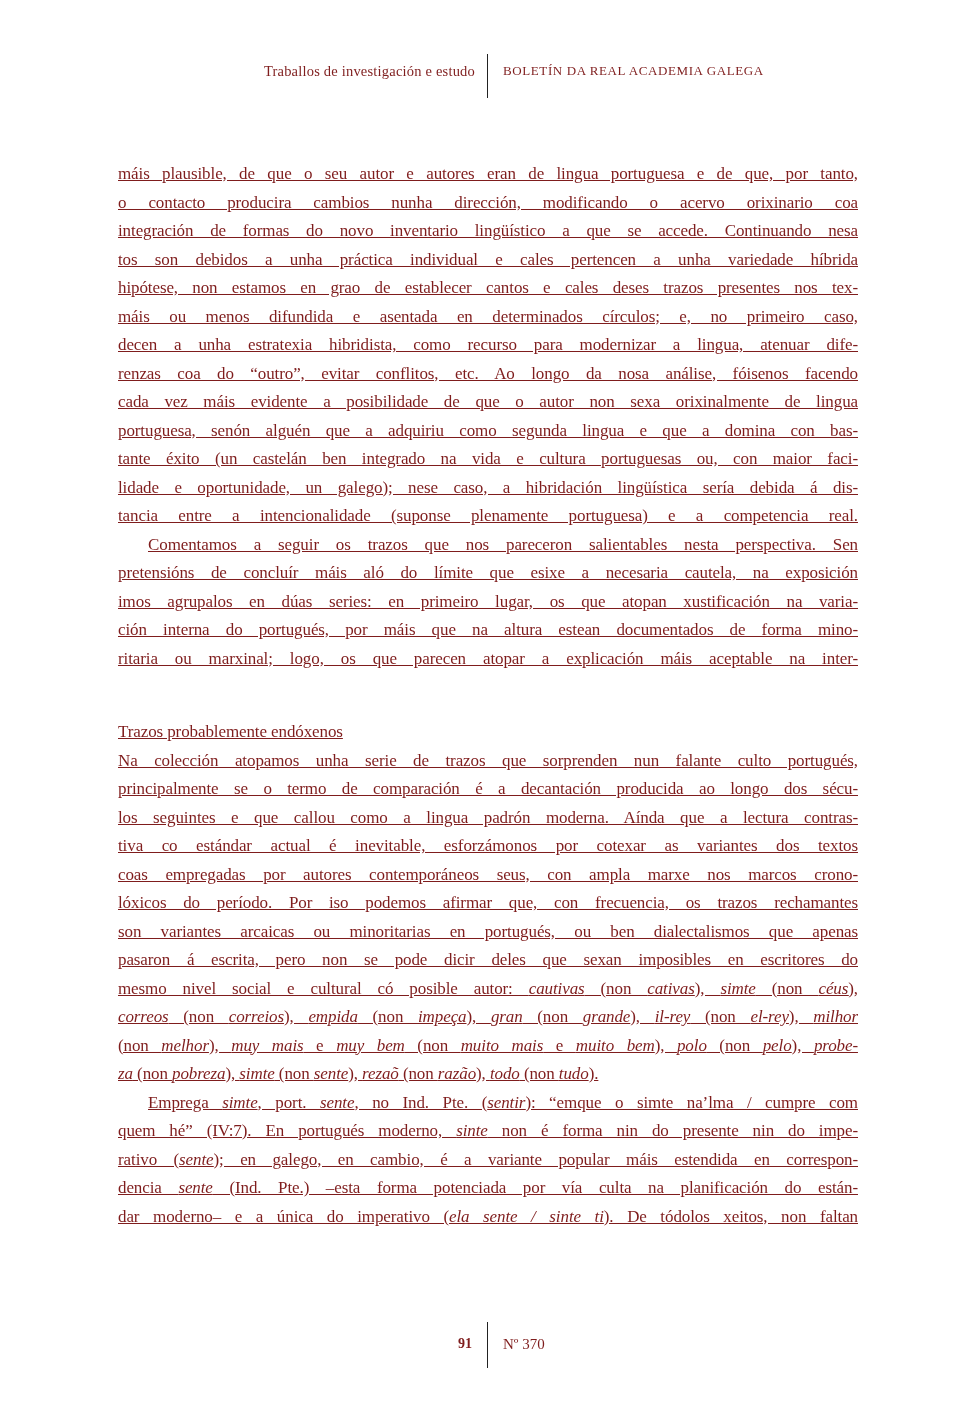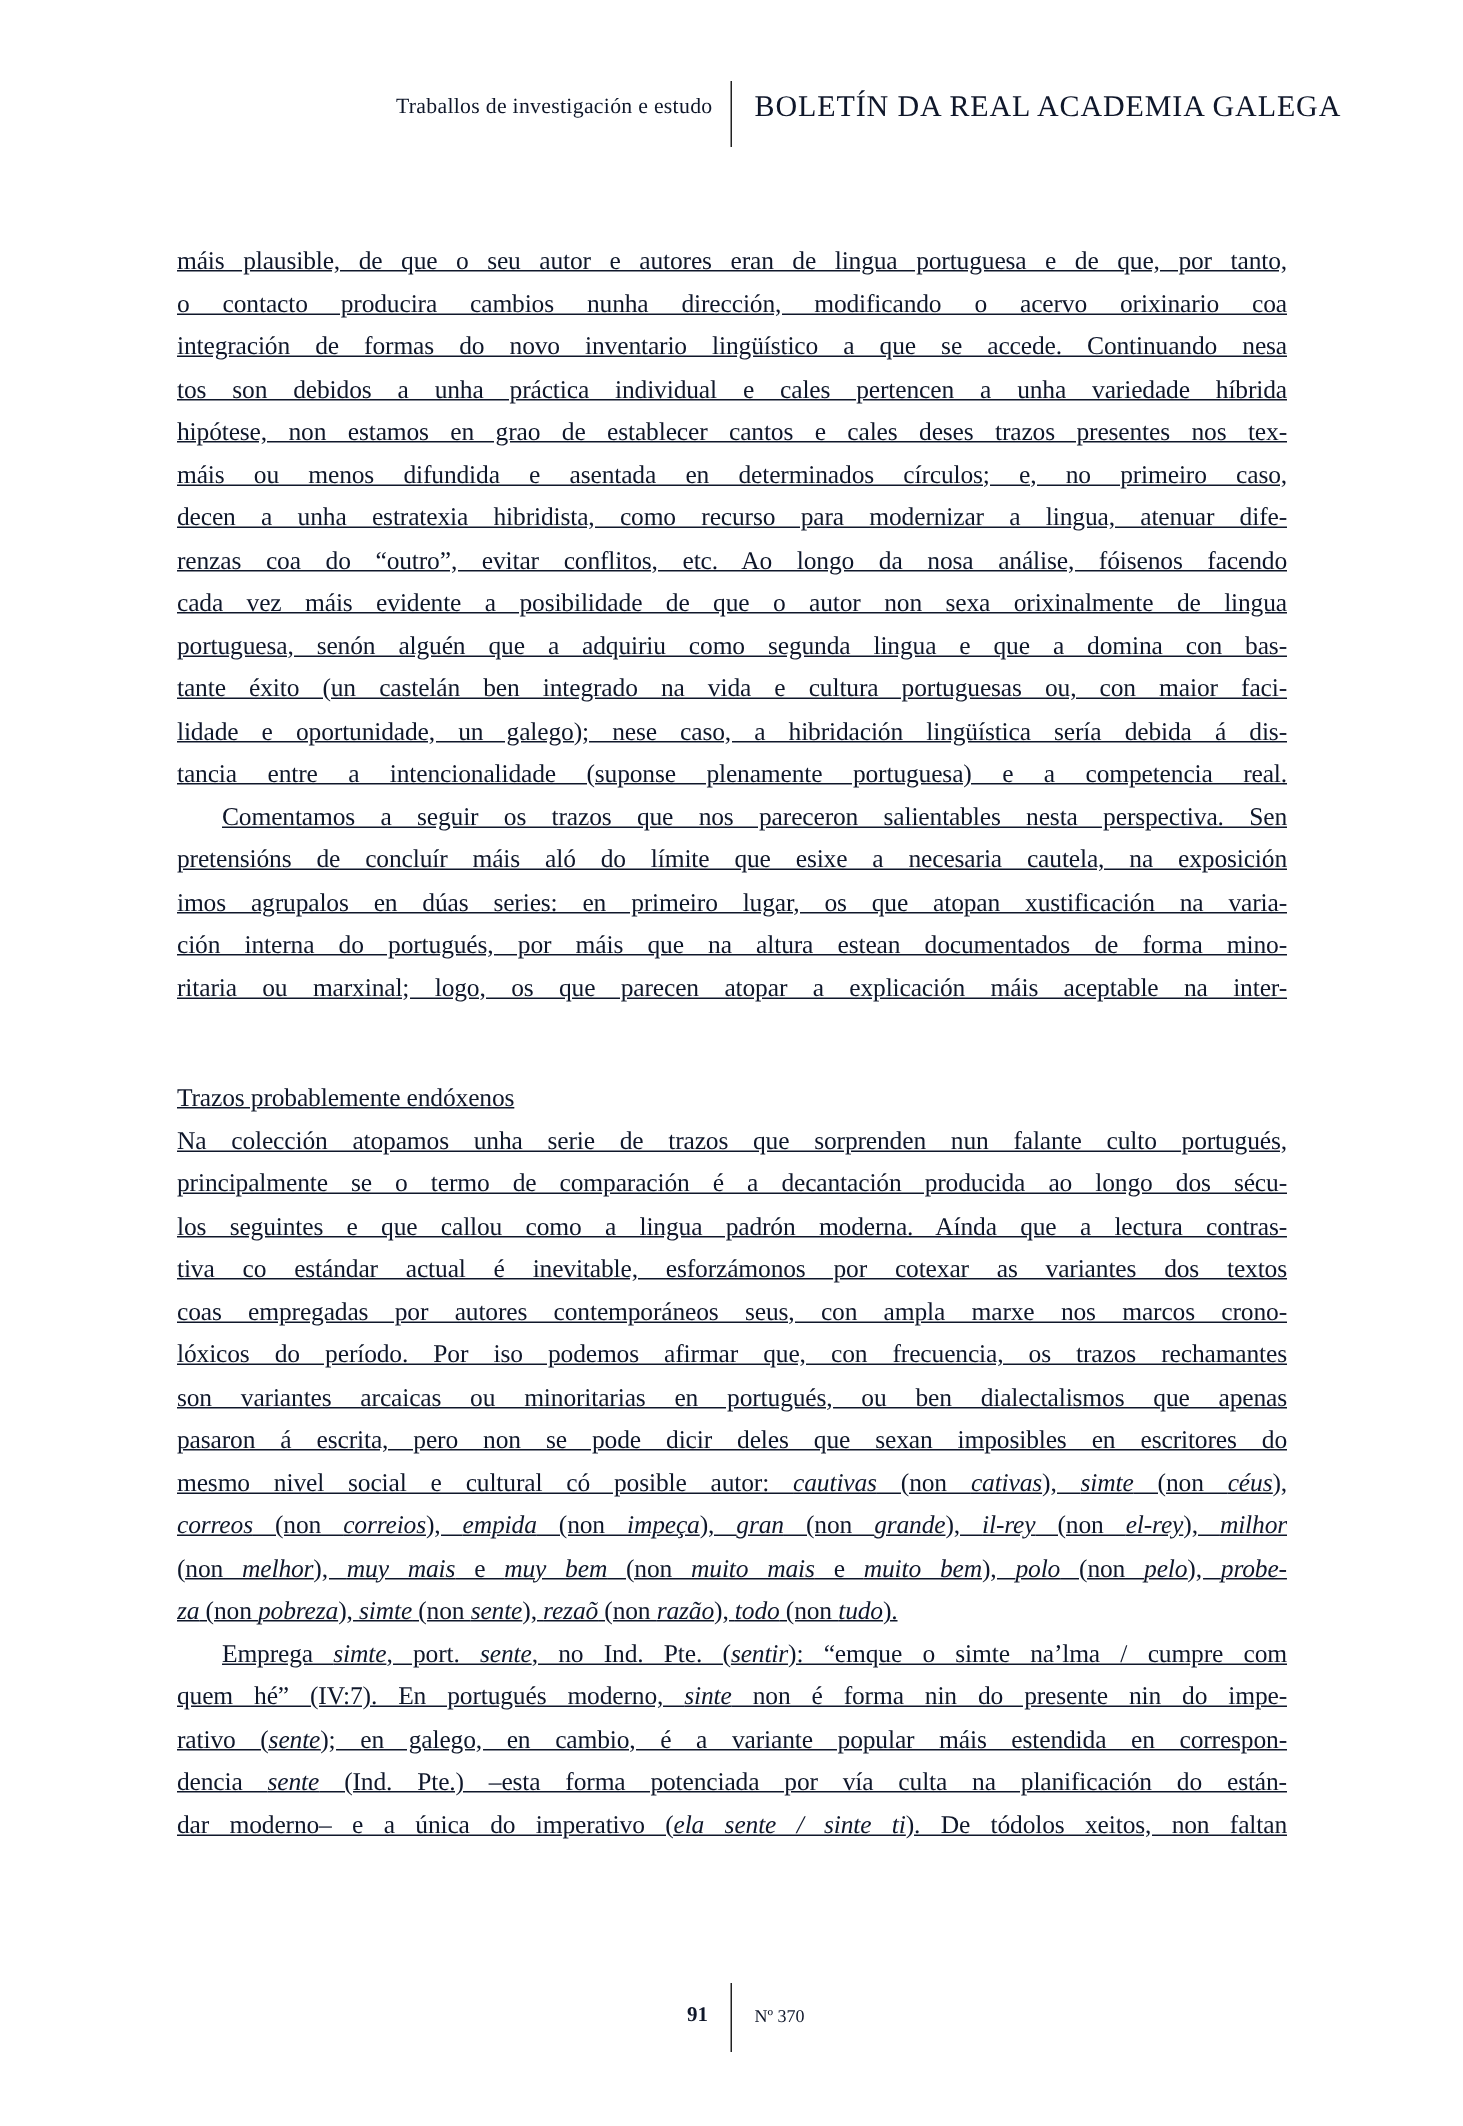--- a/index.html
+++ b/index.html
@@ -2,21 +2,21 @@
 <html><head>
 <meta charset="utf-8">
 <style>
   html, body { margin: 0; padding: 0; background: #ffffff; }
   .page {
     position: relative;
     width: 975px;
     height: 1417px;
     background: #ffffff;
     font-family: "Liberation Serif", serif;
-    color: #0f172a;
+    color: #7f1d1d;
     overflow: hidden;
   }
   
   .h-left {
     position: absolute;
     top: 61px;
     right: 500px;
     font-size: 14.5px;
     line-height: 20px;
     white-space: nowrap;
@@ -27,21 +27,21 @@
     top: 54px;
     left: 487px;
     width: 1px;
     height: 44px;
     background: #222;
   }
   .h-right {
     position: absolute;
     top: 61px;
     left: 503px;
-    font-size: 20px;
+    font-size: 13px;
     line-height: 20px;
     white-space: nowrap;
     letter-spacing: 0.6px;
   }
   
   .bodytext {
     position: absolute;
     left: 118px;
     top: 160px;
     width: 740px;
@@ -78,21 +78,21 @@
     top: 1322px;
     left: 487px;
     width: 1px;
     height: 46px;
     background: #222;
   }
   .f-issue {
     position: absolute;
     top: 1334px;
     left: 503px;
-    font-size: 12px;
+    font-size: 15px;
     line-height: 20px;
     text-align: center;
   }
 </style>
 </head>
 <body>
 
 <div class="page">
   <header>
     <span class="h-left">Traballos de investigación e estudo</span>

